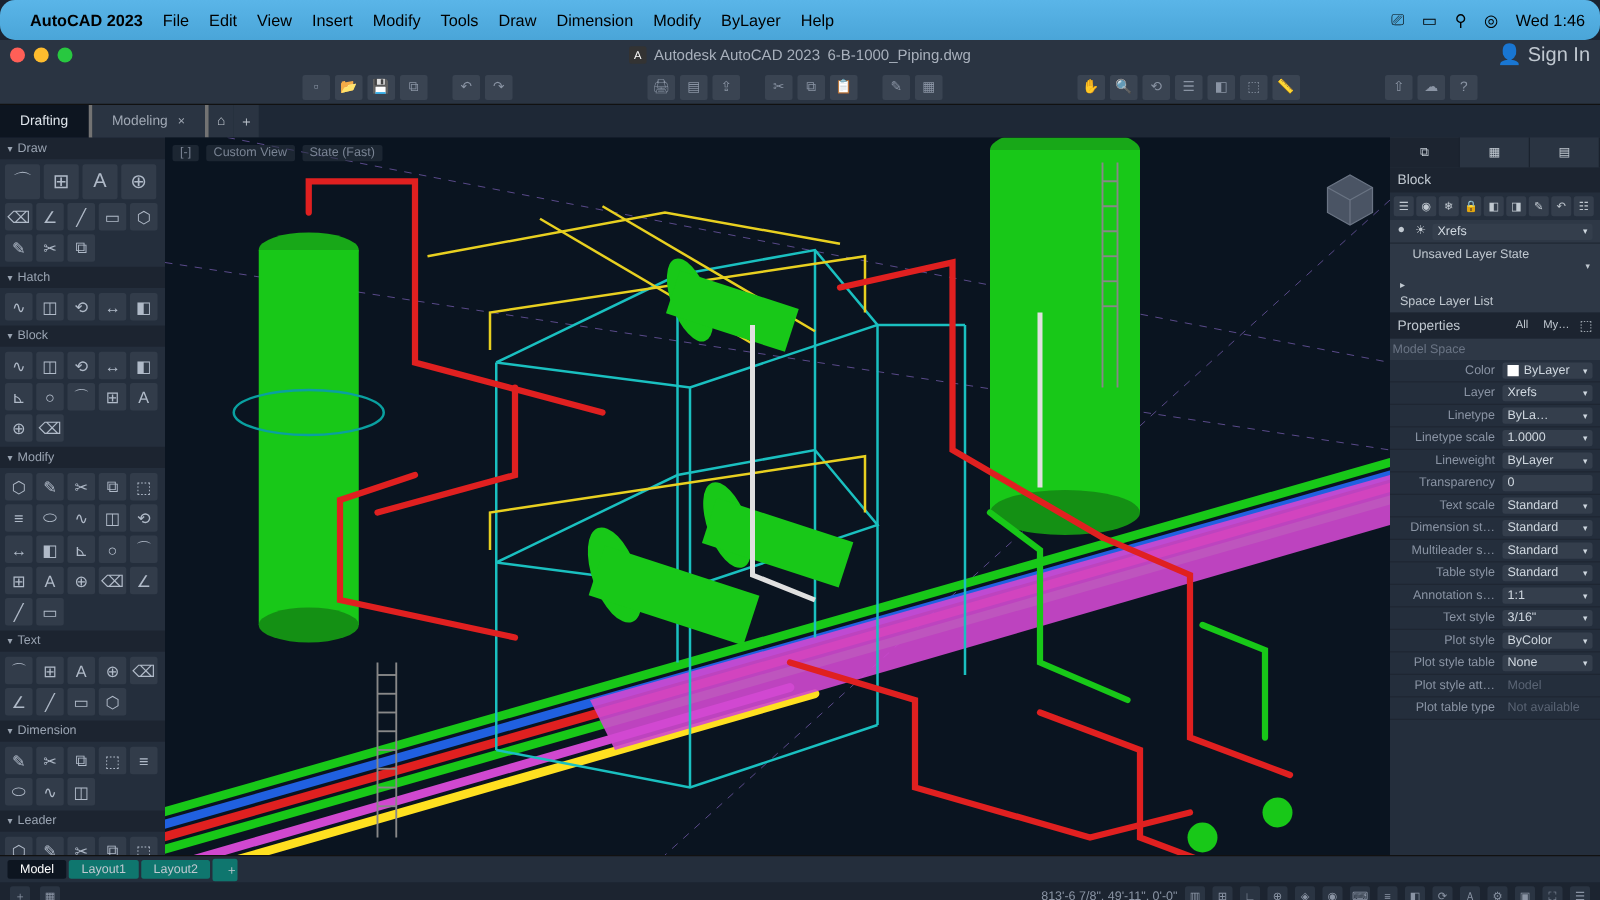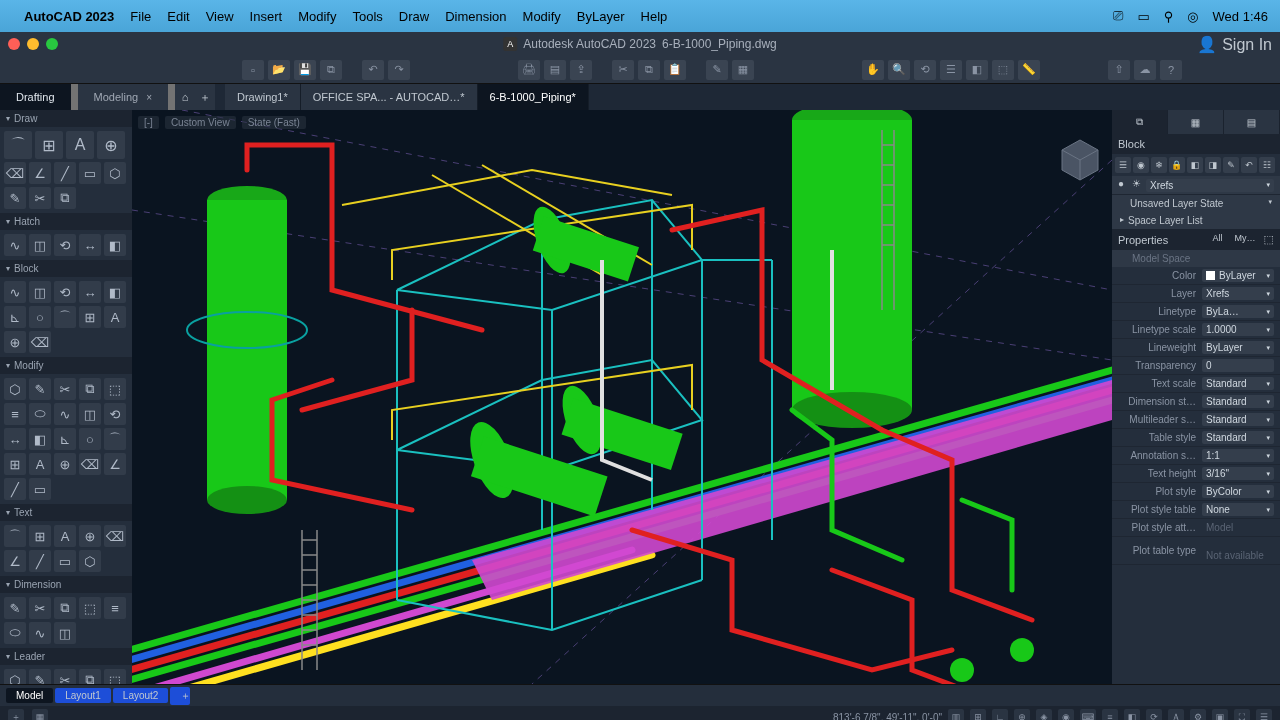--- a/index.html
+++ b/index.html
@@ -1,40 +1,40 @@
 <!DOCTYPE html>
 <html><head>
 <meta charset="utf-8">
 <style>
 * { margin: 0; padding: 0; box-sizing: border-box; font-family: -apple-system, "Helvetica Neue", Arial, sans-serif; }
 body { width: 1280px; height: 720px; background: #1a2332; color: #c0c8d0; font-size: 11px; overflow: hidden; }
 
 
-.mac-menubar { height: 28px; background: linear-gradient(#5ab5e8,#4aa5d8); display: flex; align-items: center; padding: 16px 12px; color: #000; font-size: 13px; }
+.mac-menubar { height: 28px; background: linear-gradient(#5ab5e8,#4aa5d8); display: flex; align-items: center; padding: 16px 12px; color: #000; font-size: 13px; border-radius: 12px; }
 .mac-menubar .apple { margin-right: 12px; font-size: 14px; }
 .mac-menubar .mitem { margin-right: 16px; cursor: default; }
 .mac-menubar .appname { font-weight: 600; margin-right: 16px; }
 .mac-menubar .right { margin-left: auto; display: flex; gap: 14px; align-items: center; }
 
 
 .titlebar { height: 24px; background: #2a3442; display: flex; align-items: center; padding: 0 8px; position: relative; }
 .traffic { display: flex; gap: 7px; }
 .dot { width: 12px; height: 12px; border-radius: 50%; }
 .dot.r { background: #ff5f57; } .dot.y { background: #febc2e; } .dot.g { background: #28c840; }
 .titlebar .title { position: absolute; left: 50%; transform: translateX(-50%); color: #a8b0bc; font-size: 12px; display:flex; gap:6px; align-items:center;}
 .titlebar .signin { margin-left: auto; font-size: 16px; }
 
 
 .maintoolbar { height: 28px; background: #2a3442; display: flex; align-items: center; padding: 0 8px; gap: 4px; border-bottom:1px solid #111;}
 .tbtn { width: 22px; height: 20px; background: #3a4452; border-radius: 2px; display:flex; align-items:center; justify-content:center; font-size:11px; color:#8a94a4;}
 .tsep { width: 12px; }
 
 
 .wstabs { height: 26px; background: #1e2836; display: flex; align-items: stretch; }
-.wstab { padding: 0 16px; display:flex; align-items:center; background:#2a3442; color:#a0a8b4; font-size:11px; border-right:7px solid #737373; cursor:pointer;}
+.wstab { padding: 0 16px; display:flex; align-items:center; background:#2a3442; color:#a0a8b4; font-size:11px; border-right:3px solid #737373; cursor:pointer;}
 .wstab.active { background:#0d1520; color:#e0e6ec; }
 .wstab .x { margin-left:8px; font-size:10px; }
 .wstabs .doc-tabs { display:flex; margin-left: 10px; }
 .doctab { padding: 0 12px; display:flex; align-items:center; background:#2a3442; font-size:11px; border-right:1px solid #151d28;}
 .doctab.active { background:#0d1520; color:#fff; }
 .homeicon{width:20px;background:#2a3442;display:flex;align-items:center;justify-content:center;}
 
 
 .main { display: flex; height: calc(720px - 24px - 24px - 28px - 26px - 22px - 22px); }
 .leftpanel { width: 132px; background: #242e3c; overflow-y: auto; }
@@ -49,32 +49,32 @@
 .viewctrl span{background:rgba(40,50,64,.6); padding:1px 6px; border-radius:2px;}
 .model-svg { position:absolute; inset:0; }
 
 .rightpanel { width: 168px; background: #242e3c; display:flex; flex-direction:column; font-size:10px;}
 .rp-tabs{height:24px; background:#2a3442; display:flex;}
 .rp-tab{flex:1; display:flex; align-items:center; justify-content:center; border-right:1px solid #1a222e;}
 .rp-tab.active{background:#1c2430;}
 .rp-title{padding:4px 6px; background:#1c2430; font-size:11px;}
 .rp-iconrow{display:flex; padding:3px; gap:2px; flex-wrap:wrap;}
 .rp-iconrow .ic{width:16px;height:16px;background:#343e4c;border-radius:2px;font-size:9px;display:flex;align-items:center;justify-content:center;}
-.rp-listitem{padding:3px 8px 3px 18px; background:#2e3846;}
+.rp-listitem{padding:3px 8px 3px 18px; background:#2e3846;flex-direction:column;}
 .rp-listitem.hdr{padding-left:8px; display:flex; gap:4px;}
 .props{flex:1; overflow:auto;}
 .prow{display:flex; padding:2px 6px; align-items:center; border-bottom:1px solid #1e2632;}
 .prow .plab{flex:1; color:#8a94a4; text-align:right; padding-right:6px;}
 .prow .pval{width:72px; background:#343e4c; padding:1px 4px; color:#d0d8e0; border-radius:2px; font-size:10px; display:flex; align-items:center;}
 .prow .pval.plain{background:none;}
 .dropdown-arrow{margin-left:auto; font-size:7px;}
 
 
 .modeltabs { height:22px; background:#242e3c; display:flex; align-items:center; padding:0 6px; gap:2px; border-top:1px solid #111;}
-.mtab{padding:2px 10px; background:#1d4ed8; font-size:10px; border-radius:2px;}
+.mtab{padding:2px 10px; background:#0f766e; font-size:10px; border-radius:2px;}
 .mtab.active{background:#0d1520; color:#fff;}
 .mtab.plus{width:20px; text-align:center;}
 
 .statusbar{height:22px; background:#1c2430; display:flex; align-items:center; padding:0 8px; font-size:10px; color:#8a94a4;}
 .statusbar .left{display:flex; gap:8px;}
 .statusbar .right{margin-left:auto; display:flex; gap:6px; align-items:center;}
 .sicon{width:16px;height:16px; background:#2a3442; border-radius:2px; font-size:9px; display:flex;align-items:center;justify-content:center;}
 
 .autodesk-a{color:#fff;background:#333;width:14px;height:14px;display:inline-flex;align-items:center;justify-content:center;font-size:9px;border-radius:2px;}
 
@@ -159,31 +159,20 @@
 <div class="wstabs">
   <div class="wstab active">
       <span>Drafting</span>
     </div>
   <div class="wstab">
       <span>Modeling</span>
       <span class="x">×</span>
     </div>
   <div class="homeicon">⌂</div>
   <div class="homeicon">＋</div>
-  <div class="doc-tabs">
-    <div class="doctab">
-        <span>Drawing1*</span>
-      </div>
-    <div class="doctab">
-        <span>OFFICE SPA... - AUTOCAD…*</span>
-      </div>
-    <div class="doctab active">
-        <span>6-B-1000_Piping*</span>
-      </div>
-  </div>
 </div>
 
 <div class="main">
 
   <div class="leftpanel" id="leftpanel">
       <div class="section-hdr">Draw</div>
       <div class="toolgrid">
         <div class="tool big">⌒</div>
         <div class="tool big">⊞</div>
         <div class="tool big">A</div>
@@ -433,21 +422,21 @@
         <span>Space Layer List</span>
       </div>
     <div class="rp-title" style="display:flex;align-items:center">
       <span>Properties</span>
       <span style="margin-left:auto;display:flex;gap:4px">
         <span class="ic" style="width:auto;padding:0 4px;font-size:9px">All</span>
         <span class="ic" style="width:auto;padding:0 4px;font-size:9px">My…</span>
         <span class="ic">⬚</span>
       </span>
     </div>
-    <div class="rp-listitem" style="color:#6a7484;padding-left:20px">Model Space</div>
+    <div class="rp-listitem" style="color:#6a7484;padding-left:2px">Model Space</div>
     <div class="props" id="proprows">
         <div class="prow">
           <div class="plab">Color</div>
           <div class="pval">
             <span style="width: 9px; height: 9px; background: rgb(255, 255, 255); margin-right: 4px; display: inline-block;"></span>
             <span>ByLayer</span>
             <span class="dropdown-arrow">▾</span>
           </div>
         </div>
         <div class="prow">
@@ -513,21 +502,21 @@
           </div>
         </div>
         <div class="prow">
           <div class="plab">Annotation s…</div>
           <div class="pval">
             <span>1:1</span>
             <span class="dropdown-arrow">▾</span>
           </div>
         </div>
         <div class="prow">
-          <div class="plab">Text height</div>
+          <div class="plab">Text style</div>
           <div class="pval">
             <span>3/16"</span>
             <span class="dropdown-arrow">▾</span>
           </div>
         </div>
         <div class="prow">
           <div class="plab">Plot style</div>
           <div class="pval">
             <span>ByColor</span>
             <span class="dropdown-arrow">▾</span>
@@ -541,21 +530,21 @@
           </div>
         </div>
         <div class="prow">
           <div class="plab">Plot style att…</div>
           <div class="pval plain" style="color: rgb(90, 100, 116);">
             <span>Model</span>
           </div>
         </div>
         <div class="prow">
           <div class="plab">Plot table type</div>
-          <div class="pval plain" style="color: rgb(90, 100, 116); margin-top: 10px;">
+          <div class="pval plain" style="color: rgb(90, 100, 116);">
             <span>Not available</span>
           </div>
         </div>
       </div>
   </div>
 </div>
 
 <div class="modeltabs">
   <div class="mtab active">Model</div>
   <div class="mtab">Layout1</div>

